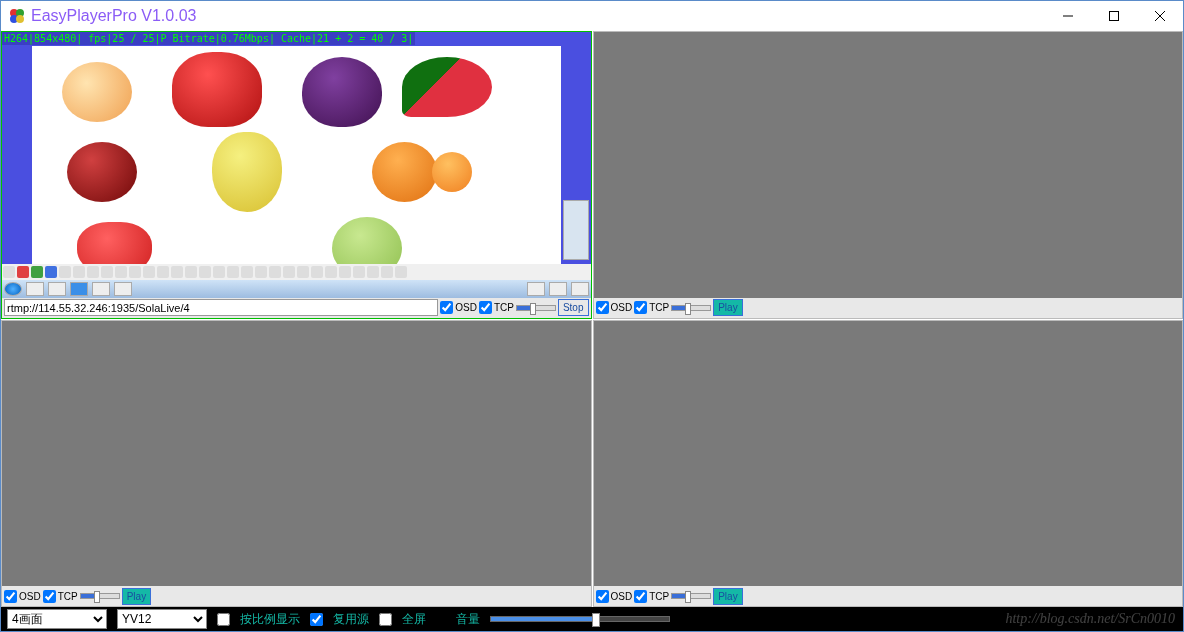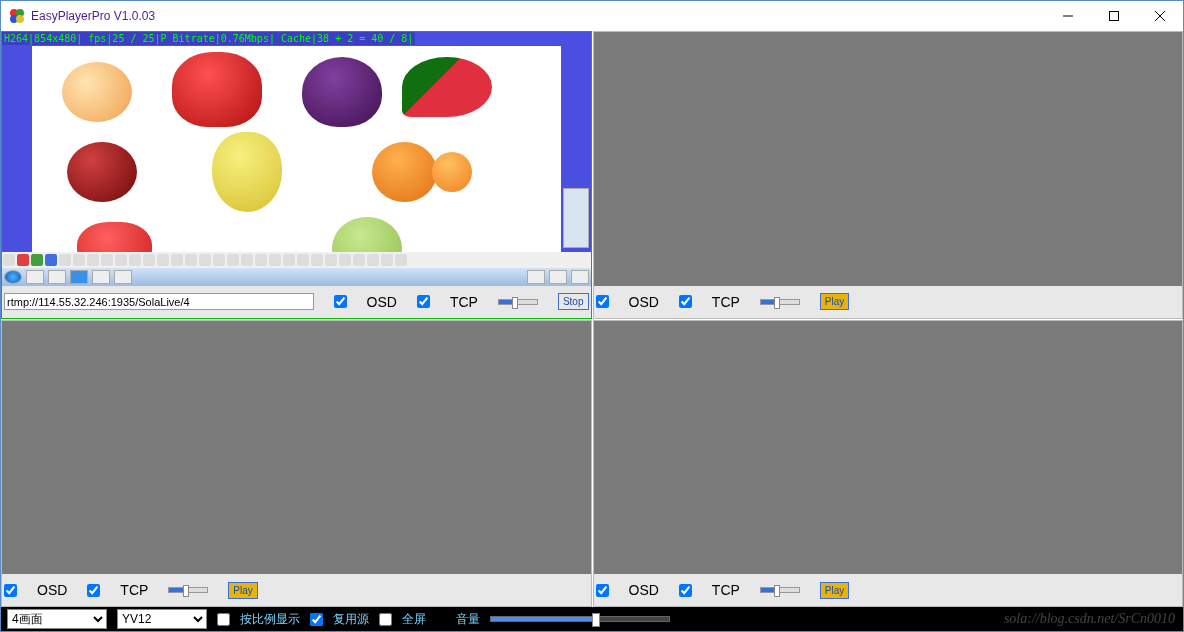--- a/index.html
+++ b/index.html
@@ -1,42 +1,42 @@
 <!DOCTYPE html>
 <html><head>
 <meta charset="utf-8">
 <style>
   * { box-sizing: border-box; margin: 0; padding: 0; font-family: "Segoe UI", Tahoma, sans-serif; }
   html, body { width: 1184px; height: 632px; overflow: hidden; background: #fff; }
   .window { width: 1184px; height: 632px; border: 1px solid #5a8bc9; display: flex; flex-direction: column; background: #fff; }
   .titlebar { height: 30px; display: flex; align-items: center; padding: 0 0 0 8px; background: #fff; }
   .titlebar .appicon { width: 16px; height: 16px; margin-right: 6px; }
-  .titlebar .title { font-size: 12px; color: #4c1d95; flex: 0 0 auto; }
+  .titlebar .title { font-size: 16px; color: #8b5cf6; flex: 0 0 auto; }
   .titlebar .spacer { flex: 1; }
   .winbtn { width: 46px; height: 30px; display: flex; align-items: center; justify-content: center; font-size: 13px; color: #000; }
   .winbtn svg { width: 10px; height: 10px; }
   .content { flex: 1; display: grid; grid-template-columns: 1fr 1fr; grid-template-rows: 1fr 1fr; gap: 1px; background: #fff; }
   .panel { display: flex; flex-direction: column; background: #7a7a7a; border: 1px solid #bbb; position: relative; }
   .panel.active { border: 1px solid #00c000; }
   .video { flex: 1; background: #7a7a7a; position: relative; overflow: hidden; }
   .overlaytop { position: absolute; top: 0; left: 0; font-size: 10px; font-family: monospace; color: #00ff00; background: rgba(0,0,80,0.2); padding: 1px 2px; white-space: nowrap; }
-  .controls { height: 32px; display: flex; align-items: center; background: #e8e8e8; font-size: 11px; padding: 0 2px; gap: 20px; }
+  .controls { height: 20px; display: flex; align-items: center; background: #e8e8e8; font-size: 11px; padding: 0 2px; gap: 2px; }
   .url { flex: 1; height: 17px; font-size: 11px; padding: 0 2px; border: 1px solid #999; background: #fff; min-width: 0; }
   .chk { width: 13px; height: 13px; }
-  .lbl { font-size: 14px; color: #000; }
+  .lbl { font-size: 10px; color: #000; }
   .slider { width: 40px; height: 6px; background: linear-gradient(to right, #3a6fd8 0%, #3a6fd8 40%, #ddd 40%, #ddd 100%); border: 1px solid #999; position: relative; }
   .slider .thumb { position: absolute; left: 35%; top: -3px; width: 6px; height: 12px; background: #fff; border: 1px solid #888; }
   .pbtn { height: 17px; padding: 0 4px; font-size: 10px; background: #e8e8e8; border: 1px solid #3a6fd8; color: #1a4da0; cursor: pointer; text-align: right; }
-  .pbtn.playbtn { background: #eab308; }
+  .pbtn.playbtn { background: #14b8a6; }
   .bottombar { height: 24px; background: #000; display: flex; align-items: center; padding: 0 6px; gap: 10px; font-size: 12px; color: #fff; position: relative; }
   .bottombar select { height: 20px; font-size: 12px; background: #fff; border: 1px solid #888; }
   .sel1 { width: 100px; }
   .sel2 { width: 90px; }
   .bchk { width: 13px; height: 13px; }
-  .blbl { font-size: 12px; color: #7dd3fc; }
+  .blbl { font-size: 12px; color: #14b8a6; }
   .vslider { width: 180px; height: 6px; background: linear-gradient(to right, #4a8fe8 0%, #4a8fe8 60%, #444 60%, #444 100%); border: 1px solid #666; position: relative; }
   .vslider .thumb { position: absolute; left: 57%; top: -4px; width: 8px; height: 14px; background: #fff; border: 1px solid #888; }
   .watermark { position: absolute; right: 8px; font-size: 14px; color: rgba(255,255,255,0.25); font-style: italic; font-family: serif; }
   
   .scene { position: absolute; inset: 0; background: #4a4fe0; }
   .whitebg { position: absolute; left: 30px; right: 30px; top: 14px; bottom: 34px; background: #fff; }
   .fruit { position: absolute; border-radius: 50%; }
   .taskbar { position: absolute; left: 0; right: 0; bottom: 0; height: 18px; background: linear-gradient(#cfe3f7,#9dbce0); display:flex; align-items:center; }
   .taskbar .tb { width:18px; height:14px; margin:0 2px; background:#eee; border:1px solid #aaa; }
   .toolbar2 { position: absolute; left: 0; right: 0; bottom: 18px; height: 16px; background: #f0f0f0; display:flex; align-items:center; }
@@ -132,21 +132,21 @@
               <div class="tb"></div>
               <div class="tb" style="background:#3a8fe8"></div>
               <div class="tb"></div>
               <div class="tb"></div>
               <div style="flex:1"></div>
               <div class="tb"></div>
               <div class="tb"></div>
               <div class="tb"></div>
             </div>
         </div>
-        <div class="overlaytop">H264|854x480| fps|25 / 25|P Bitrate|0.76Mbps| Cache|38 + 2 = 40 / 8|</div>
+        <div class="overlaytop">H264|854x480| fps|25 / 25|P Bitrate|0.76Mbps| Cache|21 + 2 = 40 / 3|</div>
       </div>
       <div class="controls">
         <input class="url" value="rtmp://114.55.32.246:1935/SolaLive/4" style="">
         <input type="checkbox" class="chk" checked="" style="">
           <span class="lbl">OSD</span>
         <input type="checkbox" class="chk" checked="" style="">
           <span class="lbl">TCP</span>
         <div class="slider">
             <div class="thumb"></div>
           </div>
@@ -208,16 +208,16 @@
     <input type="checkbox" class="bchk" style="">
     <span class="blbl">按比例显示</span>
     <input type="checkbox" class="bchk" checked="" style="">
     <span class="blbl">复用源</span>
     <input type="checkbox" class="bchk" style="">
     <span class="blbl">全屏</span>
     <span class="blbl" style="margin-left:20px">音量</span>
     <div class="vslider">
         <div class="thumb"></div>
       </div>
-    <div class="watermark">sola://blog.csdn.net/SrCn0010</div>
+    <div class="watermark">http://blog.csdn.net/SrCn0010</div>
   </div>
 
 </div>
 
 </body></html>

